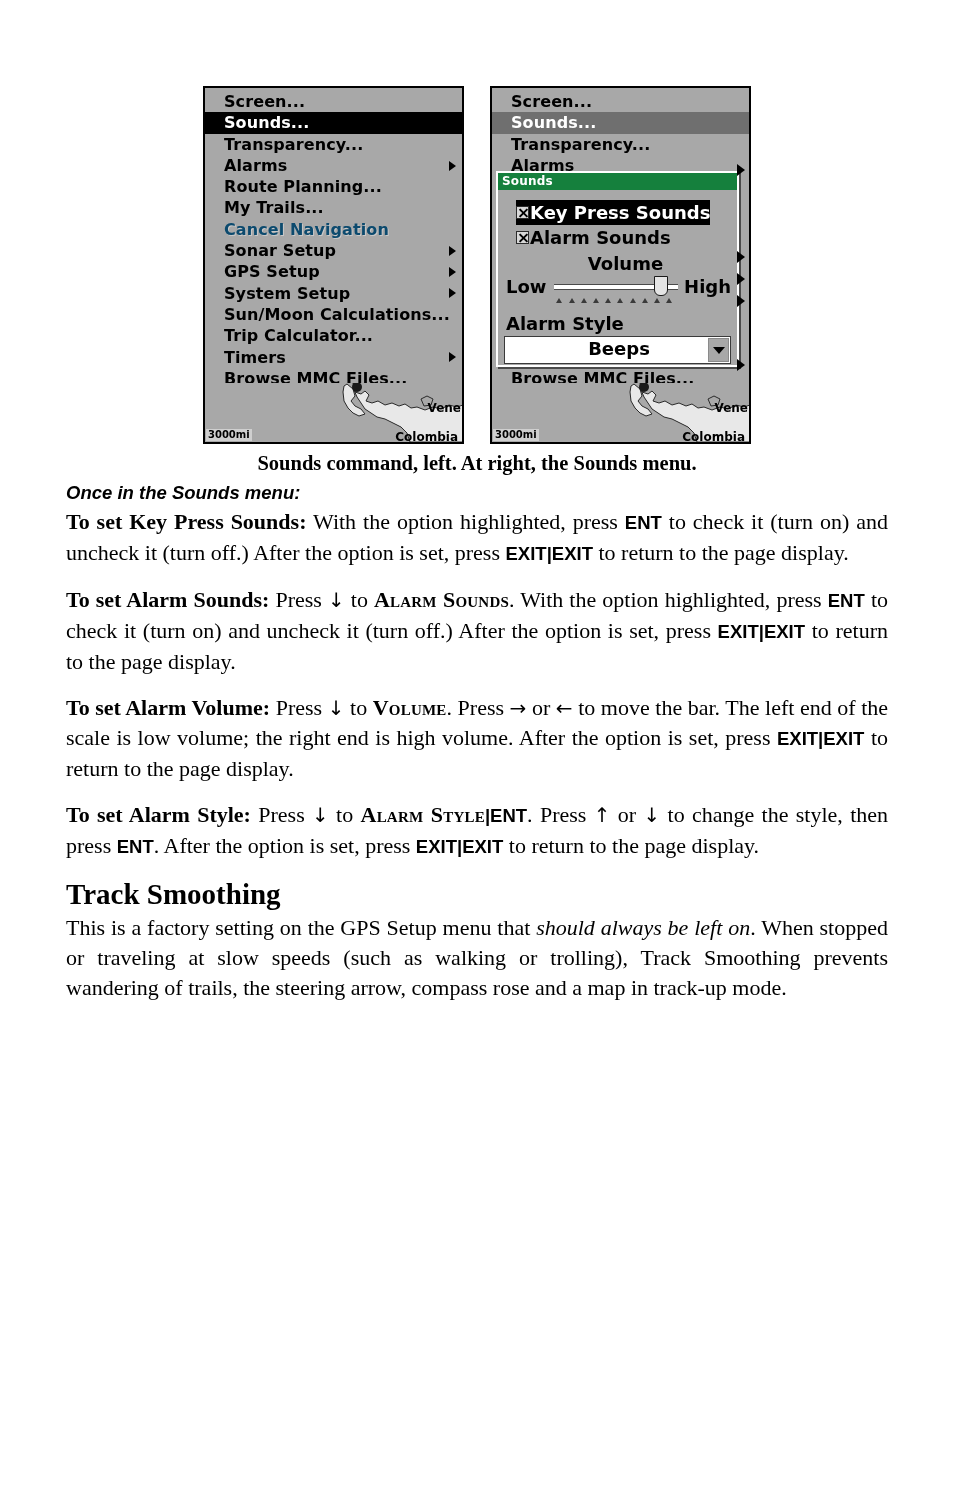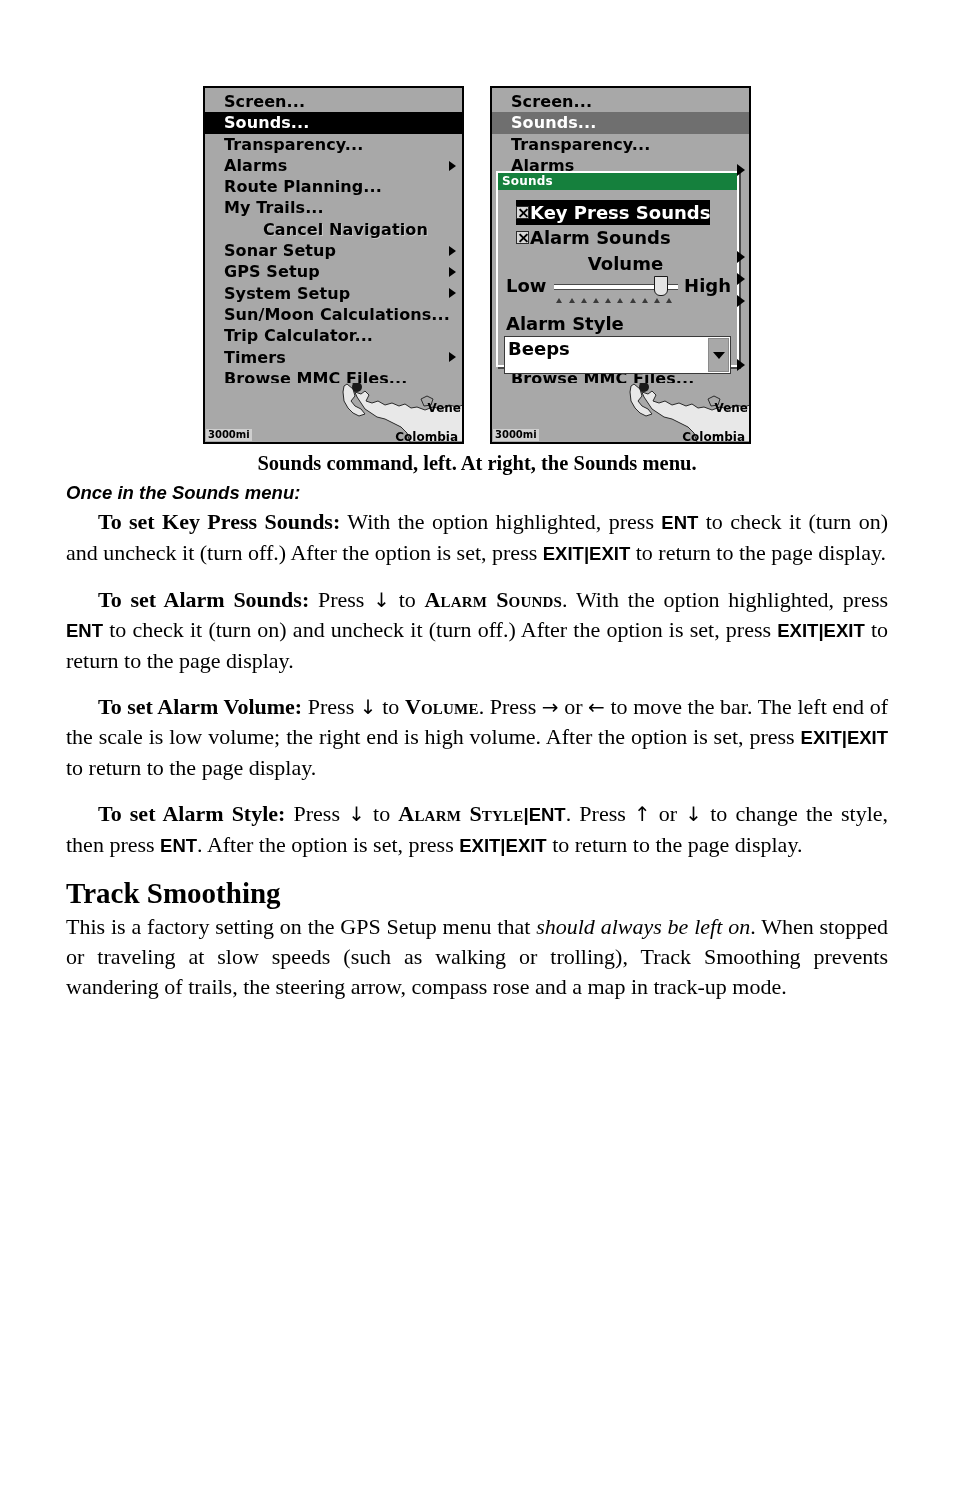--- a/index.html
+++ b/index.html
@@ -65,23 +65,22 @@
   }
   .menu-item.sel-active {
     background: #000000;
     color: #ffffff;
   }
   .menu-item.sel-inactive {
     background: #6f6f6f;
     color: #ffffff;
   }
   .menu-item.disabled {
-    color: #000000;
+    color: #0c4a6e;
     text-shadow: 1px 1px 0 #c9c9c9;
-    margin-left: 39px;
   }
   .menu-item .arrow {
     position: absolute;
     right: 6px;
     top: 50%;
     transform: translateY(-50%);
     width: 0;
     height: 0;
     border-left: 7px solid #000000;
     border-top: 5px solid transparent;
@@ -193,21 +192,21 @@
   }
   .volume-caption {
     text-align: center;
     font-size: 18px;
     font-weight: bold;
     line-height: 20px;
     padding-left: 16px;
   }
   .volume-row {
     display: flex;
-    align-items: flex-start;
+    align-items: center;
     margin-top: 1px;
   }
   .vol-low, .vol-high {
     font-size: 18px;
     font-weight: bold;
     flex: 0 0 auto;
   }
   .vol-low { padding-right: 8px; padding-left: 2px;}
   .vol-high { padding-left: 6px; }
   .slider {
@@ -253,25 +252,26 @@
 
   .alarm-style-label {
     font-size: 18px;
     font-weight: bold;
     padding-left: 2px;
     margin-top: 1px;
     line-height: 22px;
   }
   .combobox {
     position: relative;
-    height: 38px;
+    height: 28px;
     background: #ffffff;
     border: 1px solid #3a3a3a;
     box-sizing: border-box;
     margin-top: 1px;
+    text-align: center;
   }
   .combobox-value {
     font-size: 18px;
     font-weight: bold;
     line-height: 23px;
     padding-left: 3px;
     color: #000000;
   }
   .combobox-btn {
     position: absolute;
@@ -331,21 +331,21 @@
     margin: 0 0 3px 0;
   }
   p.para {
     margin: 0 0 16px 0;
     font-size: 22px;
     line-height: 30px;
     text-align: justify;
     text-justify: inter-word;
   }
   p.para.last { margin-bottom: 0; }
-  .lead { font-weight: bold; margin-left: 32px; }
+  .lead { font-weight: bold; }
   .key {
     font-family: "Liberation Sans", sans-serif;
     font-weight: bold;
     font-size: 18.5px;
   }
   .sc {
     font-variant: small-caps;
     font-weight: bold;
     font-family: "Liberation Serif", serif;
     letter-spacing: 0.2px;

